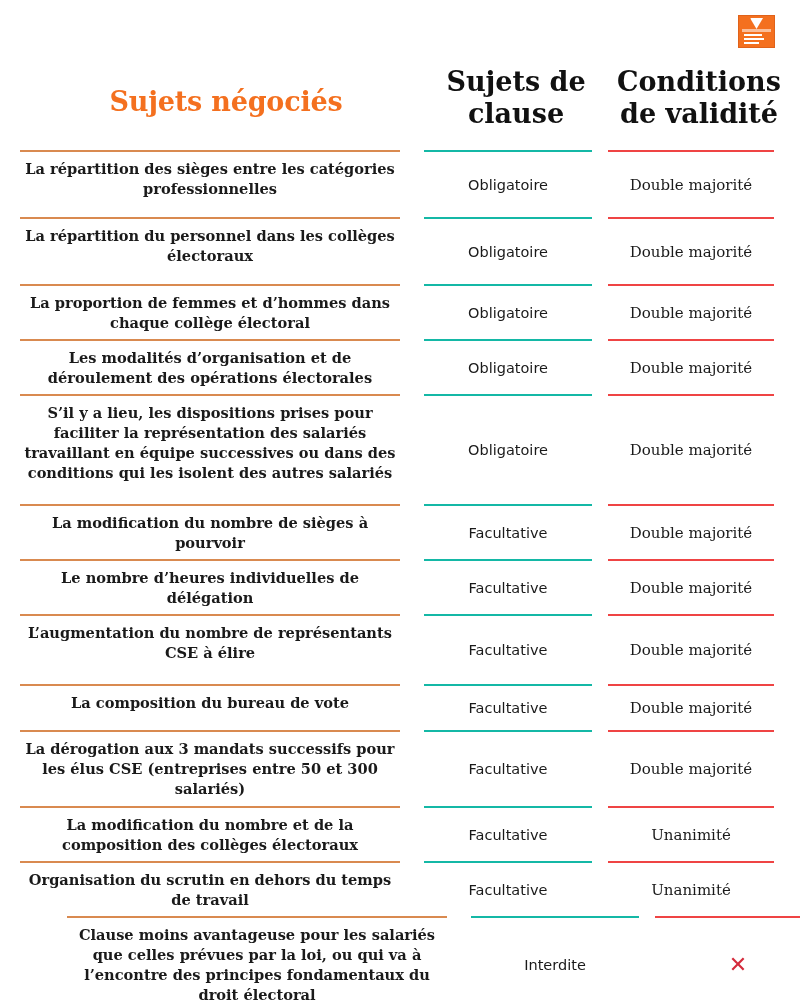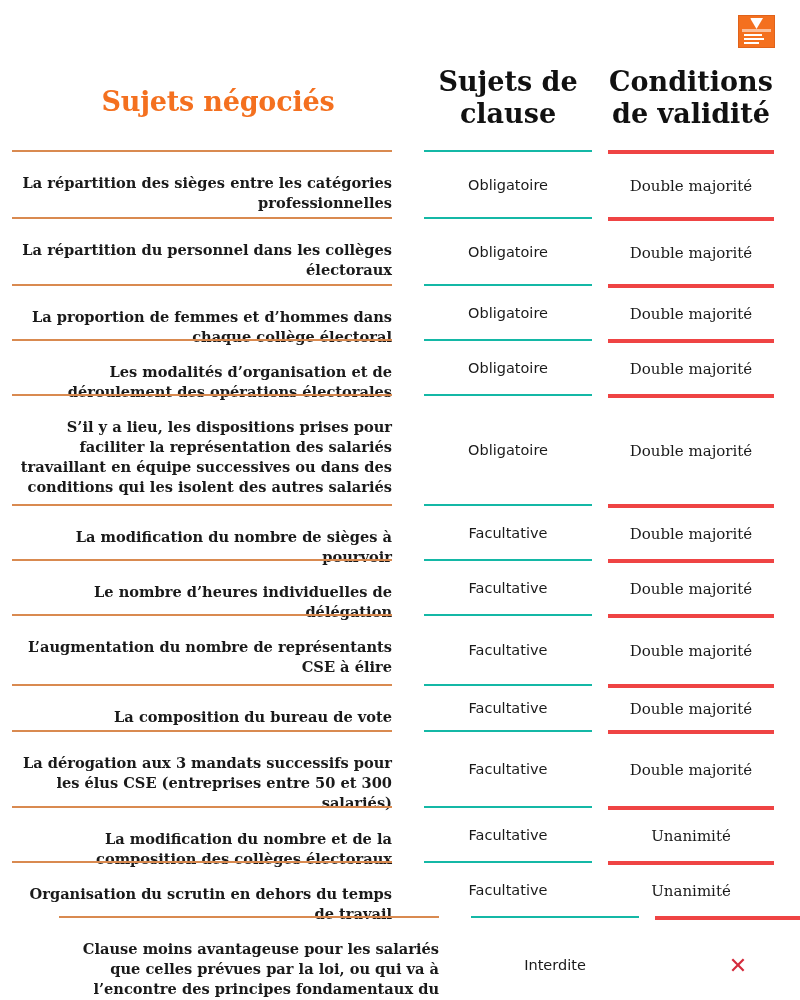--- a/index.html
+++ b/index.html
@@ -57,21 +57,21 @@
     background: #ffffff;
   }
   #logo .logo-lines i:nth-child(1) { width: 70%; }
   #logo .logo-lines i:nth-child(2) { width: 78%; }
   #logo .logo-lines i:nth-child(3) { width: 60%; }
 
   
   #header {
     position: absolute;
     top: 58px;
-    left: 0;
+    left: 8px;
     width: 792px;
     height: 92px;
   }
   .col-head {
     position: absolute;
     text-align: center;
     line-height: 1.18;
   }
   #head-subjects {
     left: 28px;
@@ -112,47 +112,47 @@
     box-sizing: border-box;
   }
   .cell {
     position: absolute;
     box-sizing: border-box;
     top: 0;
     height: 100%;
   }
   
   .cell-subject {
-    left: 12px;
+    left: 20px;
     width: 380px;
     border-top: 2px solid #d98a50;
-    padding-top: 21px;
+    padding-top: 7px;
     font-size: 14.6px;
     font-weight: bold;
     color: #1a1a1a;
     line-height: 1.38;
-    text-align: right;
+    text-align: center;
   }
   
   .cell-type {
     left: 424px;
     width: 168px;
     border-top: 2px solid #14b8a6;
     font-family: "DejaVu Sans", sans-serif;
     font-size: 14.5px;
     color: #1a1a1a;
     display: flex;
     align-items: center;
     justify-content: center;
   }
   
   .cell-condition {
     left: 608px;
     width: 166px;
-    border-top: 4px solid #ef4444;
+    border-top: 2px solid #ef4444;
     font-family: "DejaVu Serif", serif;
     font-size: 15px;
     color: #1a1a1a;
     display: flex;
     align-items: center;
     justify-content: center;
   }
   .cross {
     color: #d42b3c;
     font-size: 22px;

